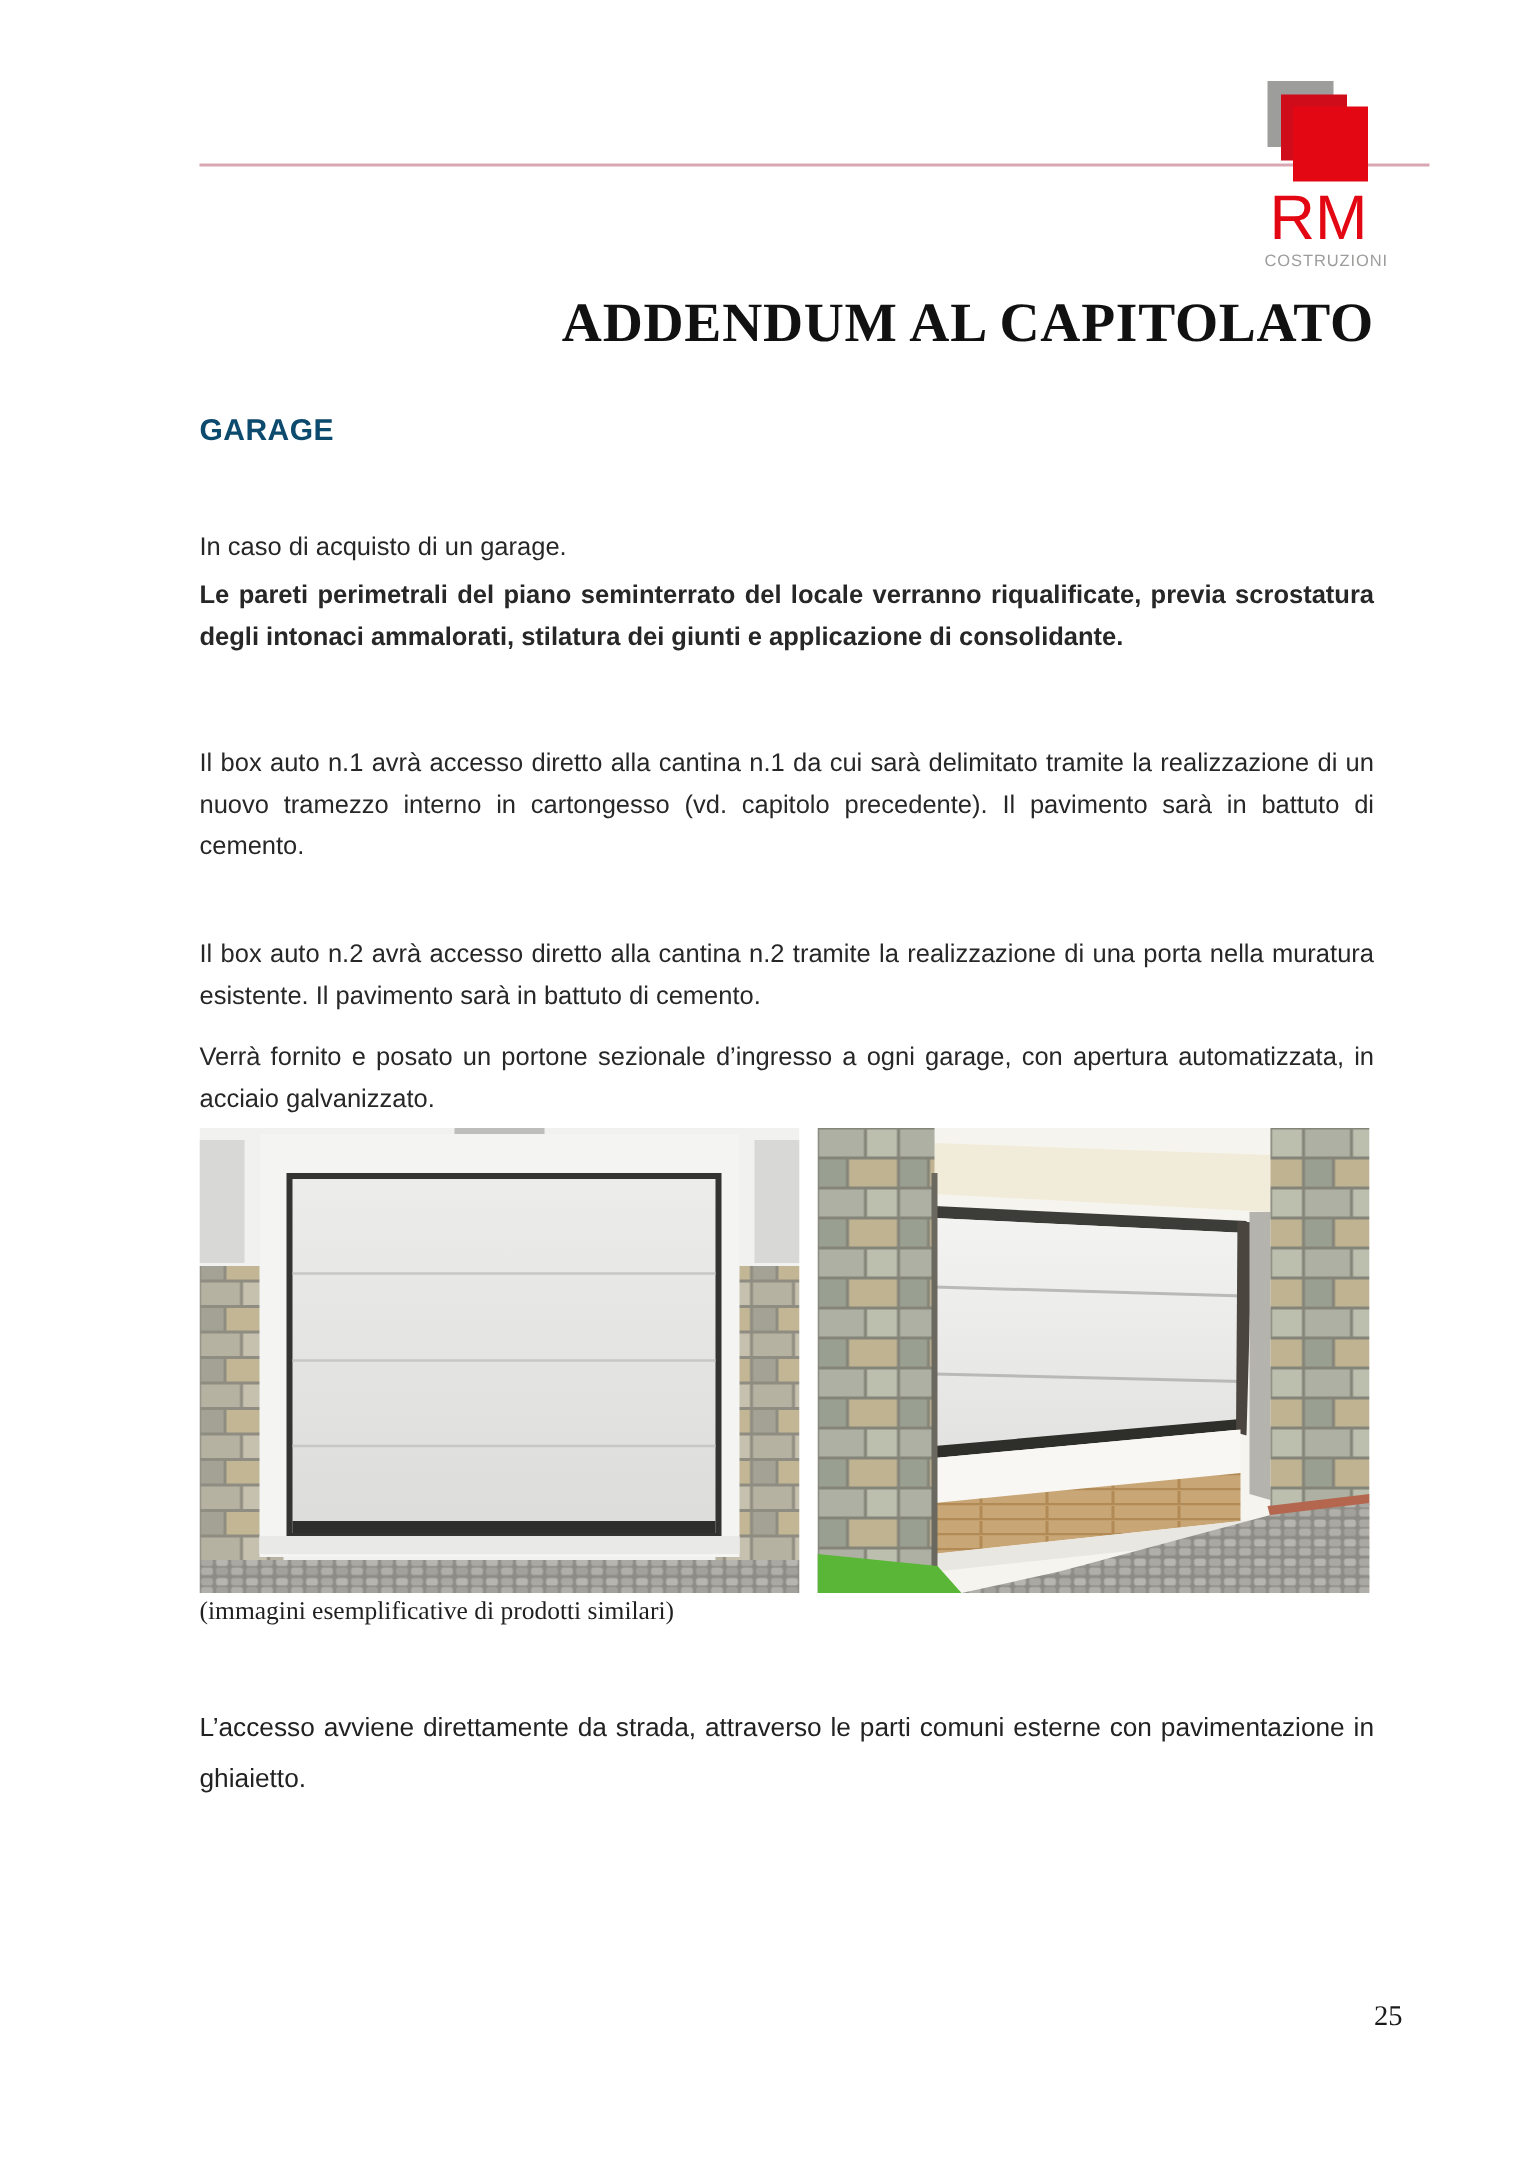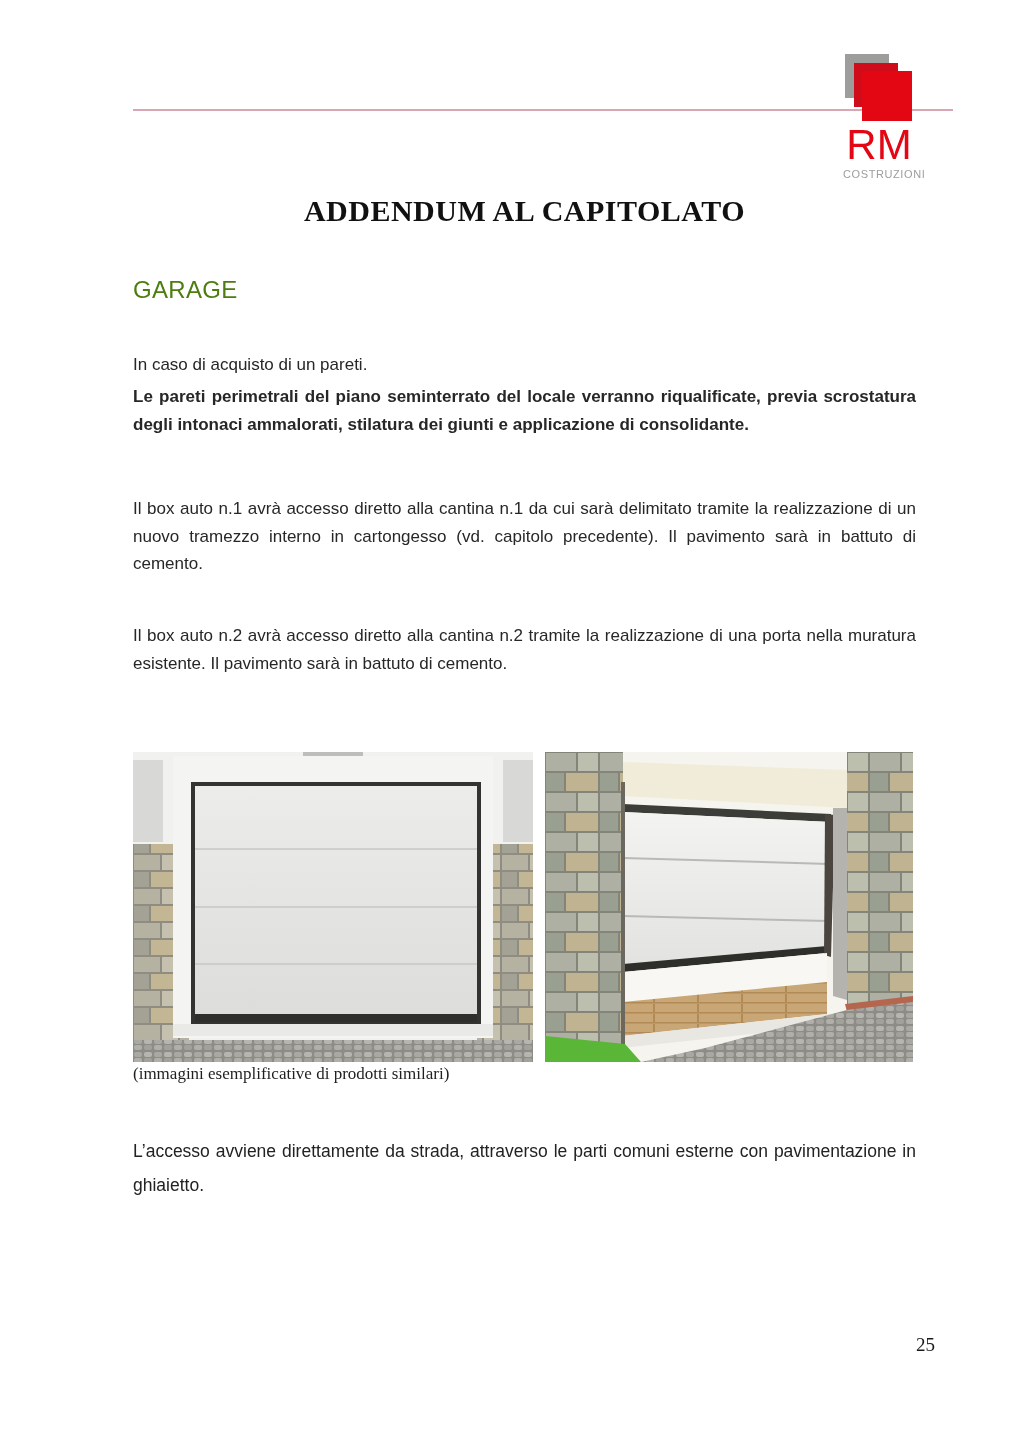--- a/index.html
+++ b/index.html
@@ -11,25 +11,25 @@
   .logo{position:absolute;left:843px;top:54px;width:72px;text-align:center;}
   .logo-mark{position:relative;width:68px;height:68px;margin:0 auto;}
   .sq{position:absolute;}
   .sq-back{left:0;top:0;width:44px;height:44px;background:#9d9d9c;}
   .sq-mid{left:9px;top:9px;width:44px;height:44px;background:#cf0d1a;}
   .sq-front{left:17px;top:17px;width:50px;height:50px;background:#e30613;}
   .logo-brand{font-size:42px;line-height:40px;font-weight:400;color:#e30613;margin-top:3px;}
   .logo-tagline{font-size:11px;letter-spacing:0.6px;color:#9d9d9c;margin-top:3px;}
 
   
-  .doc-title{position:absolute;left:133px;top:194px;width:783px;text-align:center;
-             font-family:"Liberation Serif",serif;font-weight:700;font-size:30px;
+  .doc-title{position:absolute;left:133px;top:194px;width:783px;text-align:right;
+             font-family:"Liberation Serif",serif;font-weight:700;font-size:37px;
              letter-spacing:0.5px;color:#111;}
-  .section-heading{position:absolute;left:133px;top:276px;font-size:24px;font-weight:400;
-                   letter-spacing:0.3px;color:#4d7c0f;}
+  .section-heading{position:absolute;left:133px;top:276px;font-size:20px;font-weight:700;
+                   letter-spacing:0.3px;color:#0c4a6e;}
   .par{position:absolute;left:133px;width:783px;font-size:17px;line-height:27.5px;
        text-align:justify;color:#272727;}
   .par-1{top:334px;text-align:left;}
   .par-2{top:366px;font-weight:bold;}
   .par-3{top:478px;}
   .par-4{top:590px;margin-top:32px;}
   .par-5{top:674px;}
 
   
   .figure{position:absolute;top:752px;height:310px;}
@@ -59,24 +59,25 @@
       <div class="sq sq-front"></div>
     </div>
     <div class="logo-brand">RM</div>
     <div class="logo-tagline">COSTRUZIONI</div>
   </div>
 
   <div class="doc-title">ADDENDUM AL CAPITOLATO</div>
 
   <div class="section-heading">GARAGE</div>
 
-  <p class="par par-1">In caso di acquisto di un pareti.</p>
+  <p class="par par-1">In caso di acquisto di un garage.</p>
   <p class="par par-2">Le pareti perimetrali del piano seminterrato del locale verranno riqualificate, previa scrostatura degli intonaci ammalorati, stilatura dei giunti e applicazione di consolidante.</p>
   <p class="par par-3">Il box auto n.1 avrà accesso diretto alla cantina n.1 da cui sarà delimitato tramite la realizzazione di un nuovo tramezzo interno in cartongesso (vd. capitolo precedente). Il pavimento sarà in battuto di cemento.</p>
   <p class="par par-4">Il box auto n.2 avrà accesso diretto alla cantina n.2 tramite la realizzazione di una porta nella muratura esistente. Il pavimento sarà in battuto di cemento.</p>
+  <p class="par par-5">Verrà fornito e posato un portone sezionale d’ingresso a ogni garage, con apertura automatizzata, in acciaio galvanizzato.</p>
 
   <div class="figure figure-closed">
     <svg viewBox="0 0 400 310" preserveAspectRatio="none">
       <defs>
         <pattern id="stoneA" width="46" height="34" patternUnits="userSpaceOnUse">
           <rect width="46" height="34" fill="#8f8d81"></rect>
           <rect x="1" y="1" width="26" height="15" fill="#b5b2a2"></rect>
           <rect x="29" y="1" width="16" height="15" fill="#c6c0ae"></rect>
           <rect x="1" y="18" width="15" height="15" fill="#a3a294"></rect>
           <rect x="18" y="18" width="27" height="15" fill="#c3b694"></rect>

